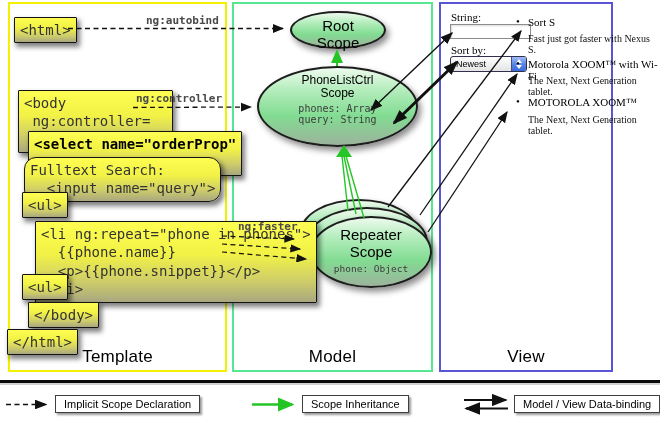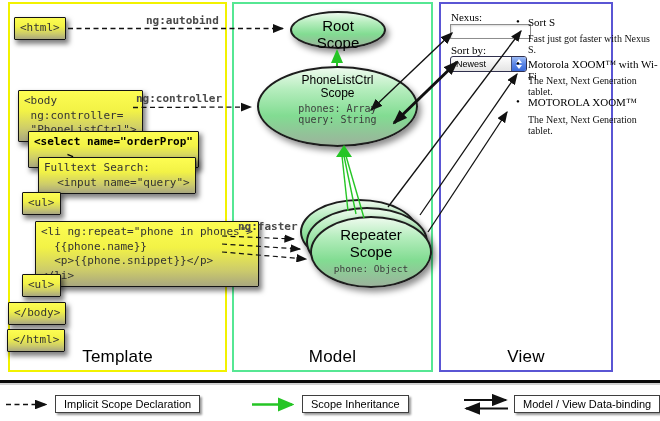--- a/index.html
+++ b/index.html
@@ -11,21 +11,21 @@
   .col-model{left:232px;width:201px;border:2px solid #56e793;}
   .col-view{left:439px;width:174px;border:2px solid #5a55d4;}
   .col-label{position:absolute;bottom:3px;left:0;width:100%;text-align:center;
              font-size:17px;color:#000;letter-spacing:.2px;}
   
   .ybox{position:absolute;box-sizing:border-box;
         background:linear-gradient(180deg,#fdfd52 0%,#f2f246 40%,#cdcc6a 75%,#a9a77f 100%);
         border:1.5px solid #141414;border-radius:1px;
         box-shadow:2.5px 3.5px 5px rgba(0,0,0,.5);
         font-family:"DejaVu Sans Mono","Liberation Mono",monospace;
-        font-size:11px;line-height:1.32;color:#333;
+        font-size:14px;line-height:1.32;color:#333;
         padding:3px 5px;white-space:pre;z-index:3;}
   .ybox.bold{font-weight:bold;color:#000;}
   
   .ellipse{position:absolute;box-sizing:border-box;border-radius:50%;
            background:linear-gradient(180deg,#edfaed 0%,#b5edbd 28%,#82dc92 62%,#9cb39c 100%);
            border:2px solid #1d1d1d;box-shadow:3px 4px 6px rgba(0,0,0,.45);
            text-align:center;z-index:2;}
   .ellipse .etitle{white-space:pre-line;font-size:15px;line-height:1.12;color:#000;}
   .ellipse .eprop{font-family:"DejaVu Sans Mono","Liberation Mono",monospace;
                   font-size:10px;line-height:1.1;color:#3c3c3c;}
@@ -76,29 +76,29 @@
   <div class="col col-view">
     <div class="col-label">View</div>
   </div>
 
   <div class="ybox" style="left:14px;top:17px;">&lt;html&gt;</div>
   <div class="ybox" style="left:18px;top:90px;">&lt;body
  ng:controller=
  "PhoneListCtrl"&gt;</div>
   <div class="ybox bold" style="left:28px;top:131px;">&lt;select name="orderProp"
   ...&gt;</div>
-  <div class="ybox" style="left:38px;top:157px;">Fulltext Search:
+  <div class="ybox" style="left:24px;top:157px;border-radius:12px;">Fulltext Search:
   &lt;input name="query"&gt;</div>
   <div class="ybox" style="left:22px;top:192px;">&lt;ul&gt;</div>
   <div class="ybox" style="left:35px;top:221px;">&lt;li ng:repeat="phone in phones"&gt;
   {{phone.name}}
   &lt;p&gt;{{phone.snippet}}&lt;/p&gt;
 &lt;/li&gt;</div>
   <div class="ybox" style="left:22px;top:274px;">&lt;ul&gt;</div>
-  <div class="ybox" style="left:8px;top:302px;">&lt;/body&gt;</div>
+  <div class="ybox" style="left:28px;top:302px;">&lt;/body&gt;</div>
   <div class="ybox" style="left:7px;top:329px;">&lt;/html&gt;</div>
 
   <div class="anno" style="left:146px;top:14px;">ng:autobind</div>
   <div class="anno" style="left:136px;top:92px;">ng:controller</div>
   <div class="anno" style="left:238px;top:220px;">ng:faster</div>
 
   <div class="ellipse" style="left:290px;top:11px;width:96px;height:38px;">
     <div class="etitle" style="padding-top:5px;">Root
 Scope</div>
   </div>
@@ -113,21 +113,21 @@
   <div>
     <div class="ellipse" style="left:300px;top:199px;width:118px;height:66px;"></div>
     <div class="ellipse" style="left:306px;top:207px;width:122px;height:70px;"></div>
     <div class="ellipse" style="left:310px;top:216px;width:122px;height:72px;">
       <div class="etitle" style="padding-top:9px;">Repeater
 Scope</div>
       <div class="eprop" style="margin-top:3px;font-size:9.5px;">phone: Object</div>
     </div>
   </div>
 
-  <div class="vlabel serif" style="left:451px;top:11px;">Nexus:</div>
+  <div class="vlabel serif" style="left:451px;top:11px;">String:</div>
   <input class="vinput" style="left: 450px; top: 24px; width: 81px; height: 15px;" value="">
   <div class="vlabel serif" style="left:451px;top:44px;">Sort by:</div>
   <div class="vselect" style="left:450px;top:56px;width:77px;height:16px;">
     <div class="sel-text">Newest</div>
     <div class="stepper">
       <div class="tri-up"></div>
         <div class="tri-down"></div>
     </div>
   </div>
 

